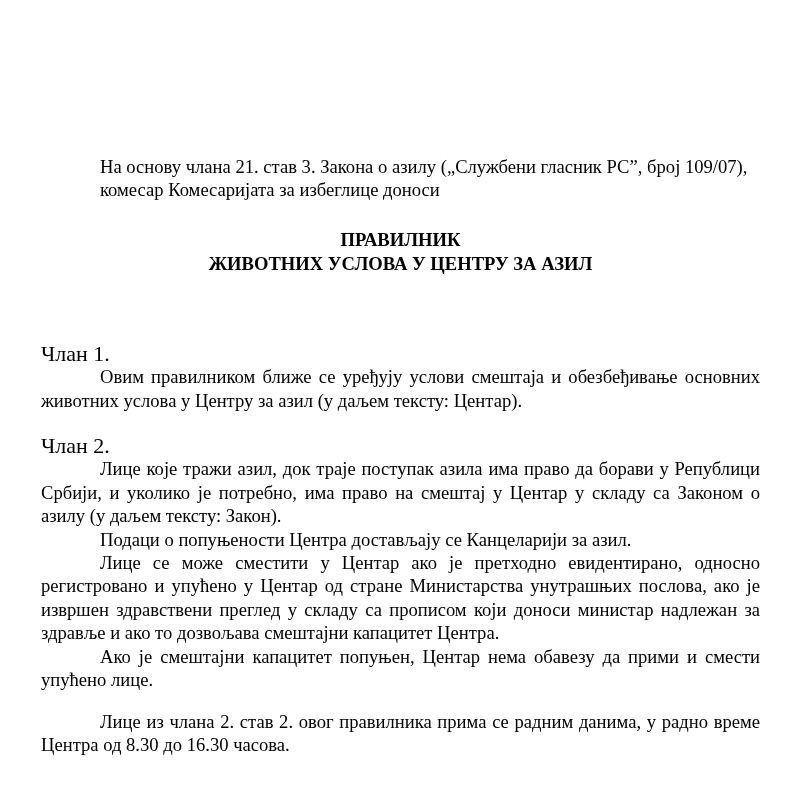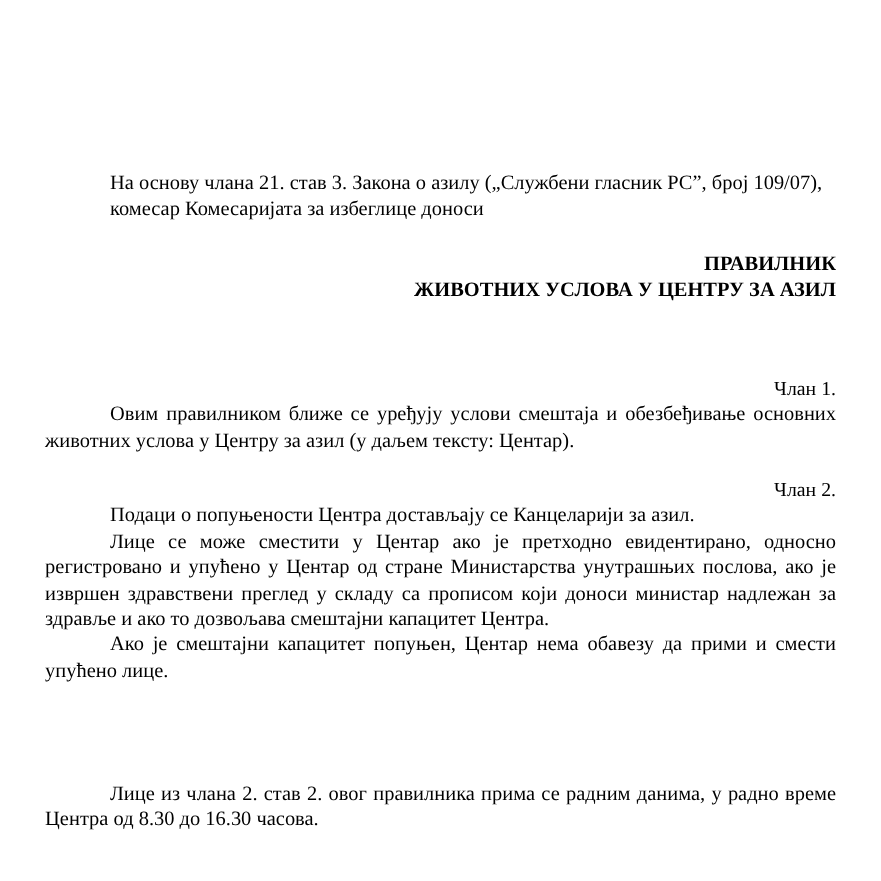--- a/index.html
+++ b/index.html
@@ -27,27 +27,27 @@
       text-align: justify;
       margin: 0;
     }
     .indent {
       text-indent: 59px;
     }
     .title {
       font-weight: bold;
       font-size: 18.6px;
       line-height: 23.6px;
-      text-align: right;
+      text-align: center;
       margin: 0;
     }
     .article-heading {
-      font-size: 18px;
+      font-size: 22px;
       line-height: 23.4px;
-      text-align: right;
+      text-align: left;
       margin: 0;
     }
     .abs {
       position: absolute;
       left: 0;
       width: 719px;
     }
   </style>
 </head>
 <body>
@@ -64,20 +64,21 @@
     <p class="title">ЖИВОТНИХ УСЛОВА У ЦЕНТРУ ЗА АЗИЛ</p>
   </div>
 
   <div class="abs" style="top:342px;">
     <p class="article-heading">Члан 1.</p>
     <p class="p indent">Овим правилником ближе се уређују услови смештаја и обезбеђивање основних животних услова у Центру за азил (у даљем тексту: Центар).</p>
   </div>
 
   <div class="abs" style="top:434px;">
     <p class="article-heading">Члан 2.</p>
+    <p class="p indent">Лице које тражи азил, док траје поступак азила има право да борави у Републици Србији, и уколико је потребно, има право на смештај у Центар у складу са Законом о азилу  (у даљем тексту: Закон).</p>
     <p class="p indent">Подаци о попуњености Центра достављају се Канцеларији за азил.</p>
     <p class="p indent">Лице  се може сместити у Центар ако је претходно евидентирано, односно регистровано и упућено у Центар од стране Министарства унутрашњих послова, ако је извршен здравствени преглед у складу са прописом који доноси министар надлежан за здравље и ако то дозвољава смештајни капацитет Центра.</p>
     <p class="p indent">Ако је смештајни капацитет попуњен, Центар нема обавезу да прими и смести упућено лице.</p>
   </div>
 
   <div class="abs" style="top:710px;">
     <p class="p indent">Лице из члана 2. став 2. овог правилника прима се радним данима, у  радно време Центра од 8.30 до 16.30 часова.</p>
   </div>
 
 </div>

